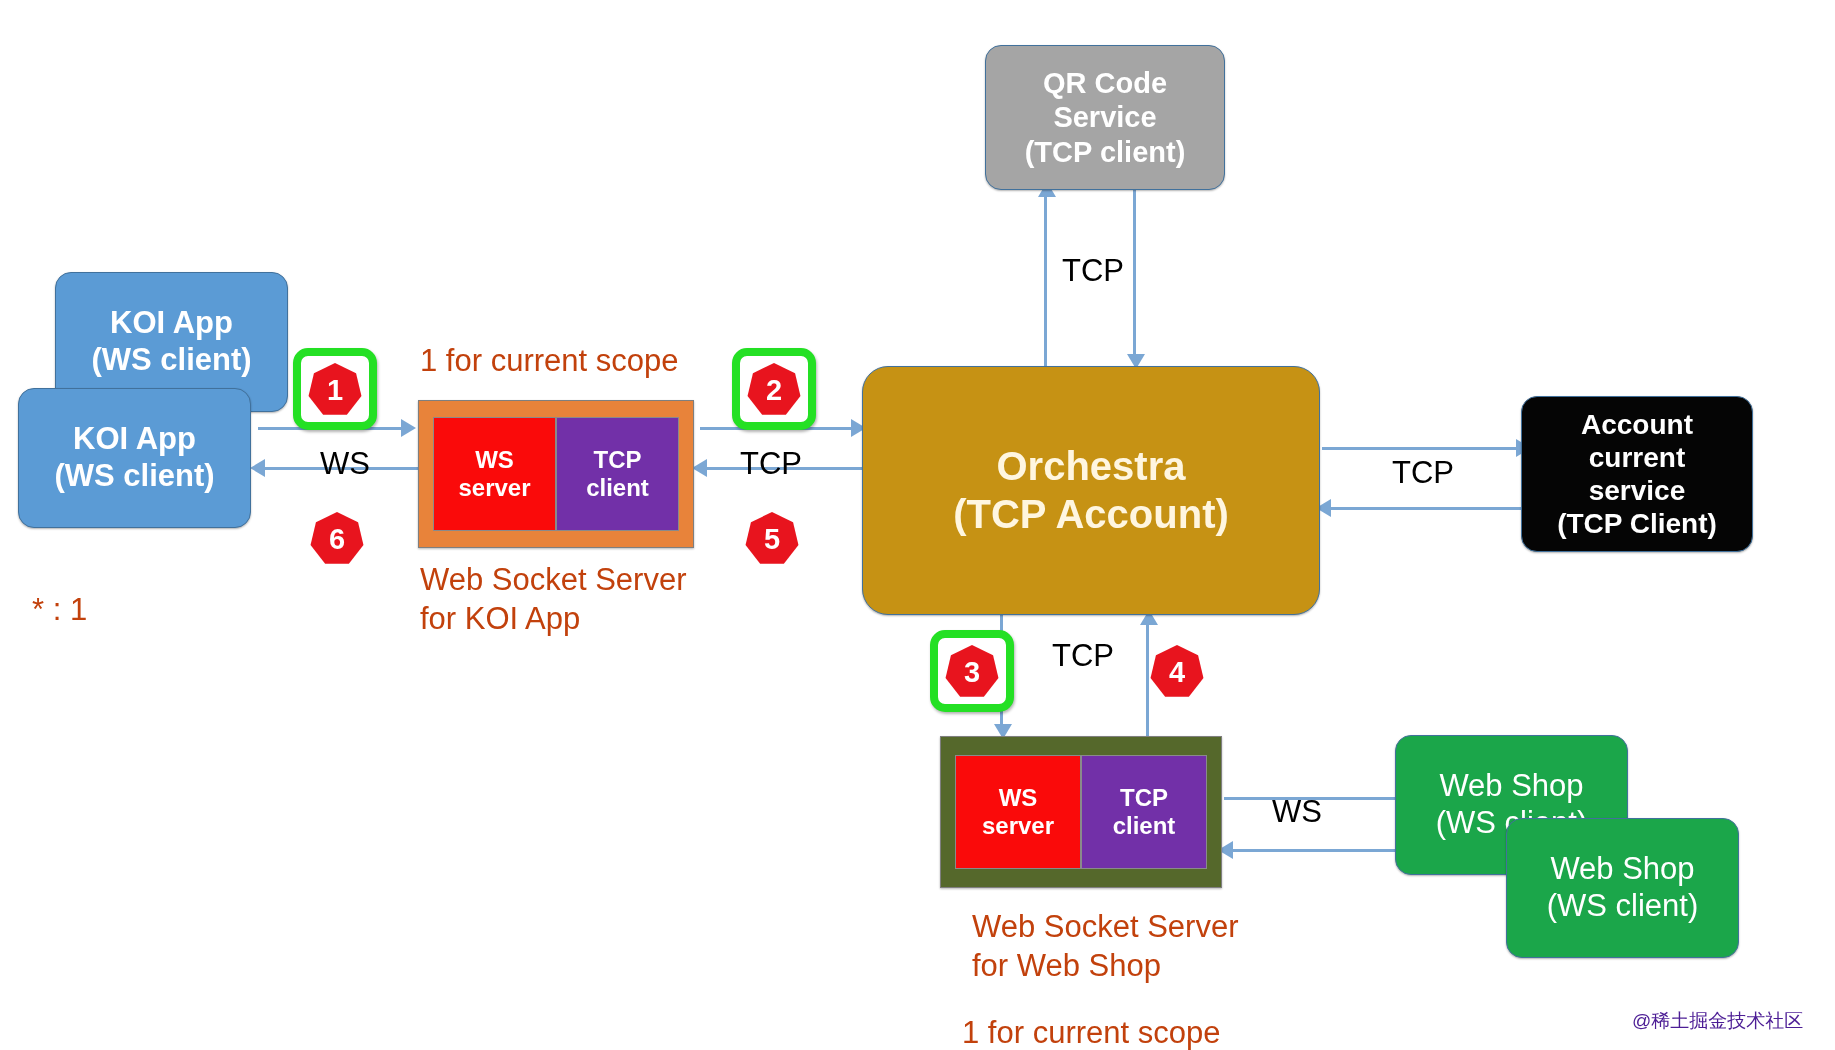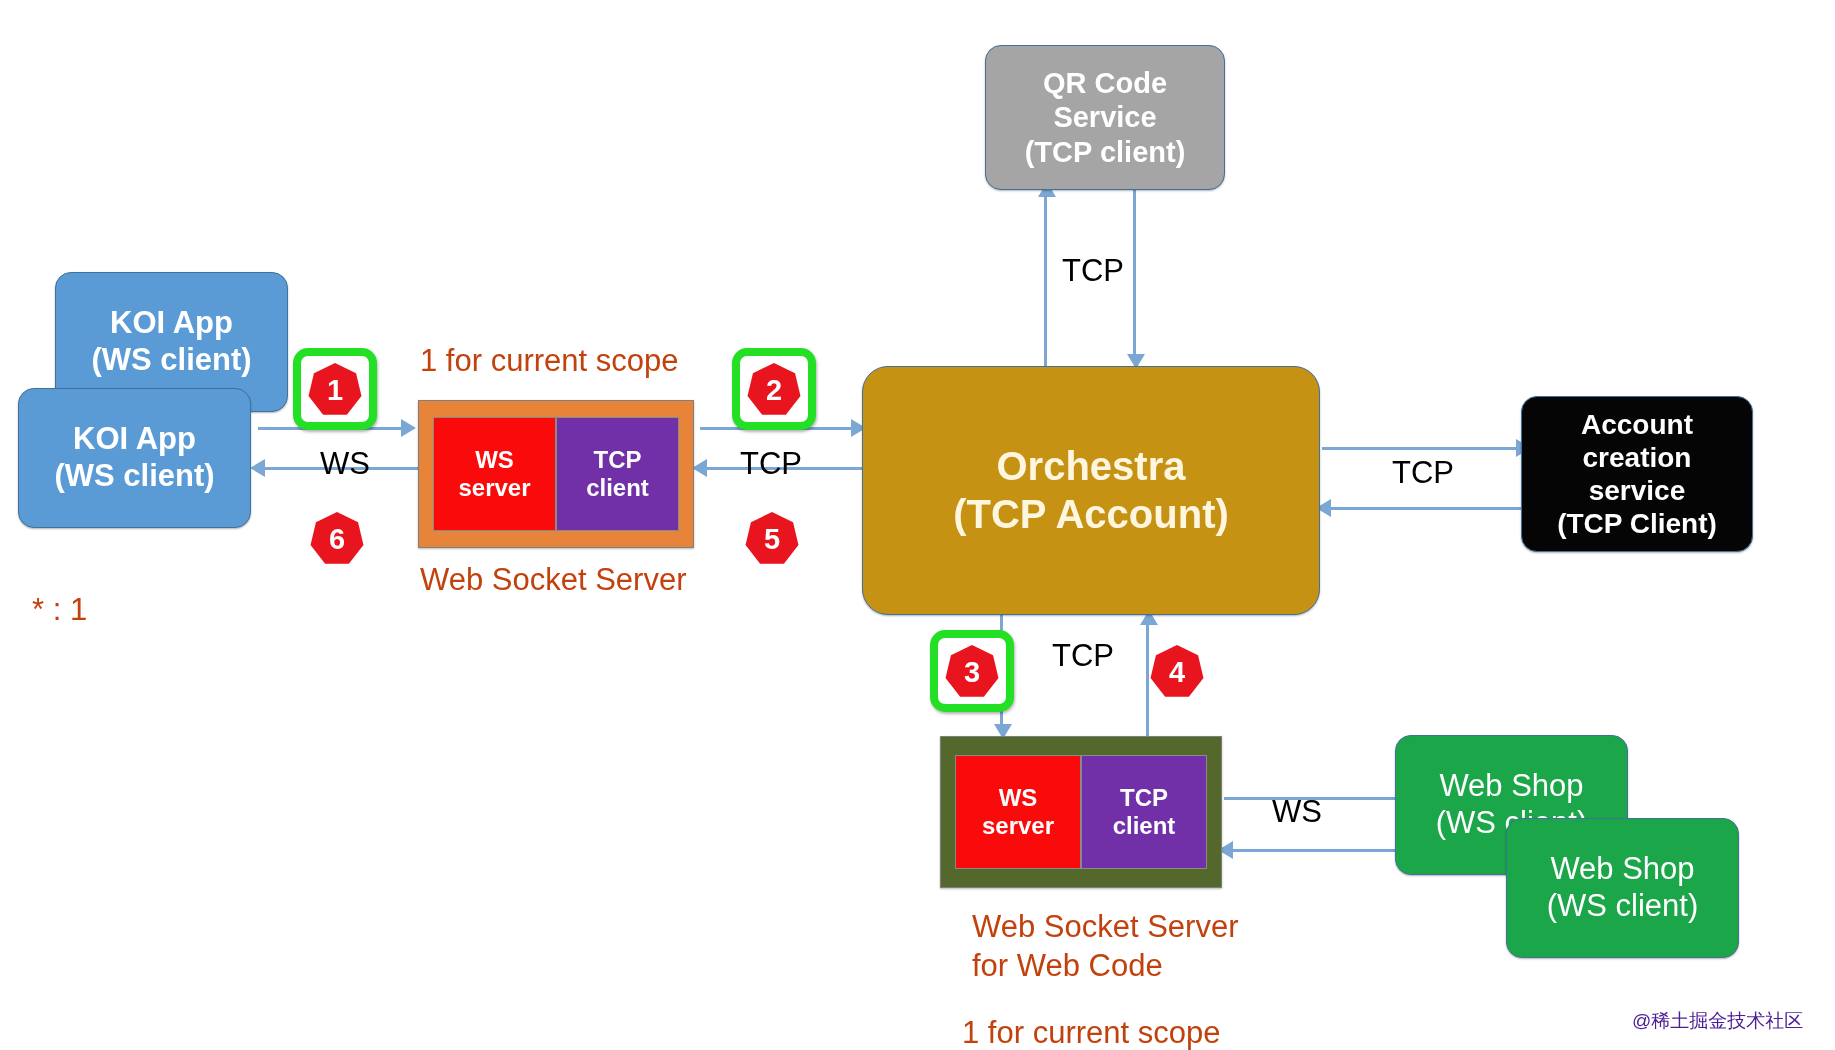--- a/index.html
+++ b/index.html
@@ -174,21 +174,21 @@
     <span class="ln">(TCP client)</span>
   </div>
 
   <div class="node orch rounded-lg" style="left:862px;top:366px;width:458px;height:249px;">
     <span class="ln">Orchestra</span>
     <span class="ln">(TCP Account)</span>
   </div>
 
   <div class="node acct rounded" style="left:1521px;top:396px;width:232px;height:156px;">
     <span class="ln">Account</span>
-    <span class="ln">creation</span>
+    <span class="ln">current</span>
     <span class="ln">service</span>
     <span class="ln">(TCP Client)</span>
   </div>
 
   <div class="node shop rounded" style="left:1395px;top:735px;width:233px;height:140px;">
     <span class="ln">Web Shop</span>
     <span class="ln">(WS client)</span>
   </div>
 
   <div class="node shop rounded" style="left:1506px;top:818px;width:233px;height:140px;z-index:7;">
@@ -222,27 +222,28 @@
   <div class="label" style="left:740px;top:446px;">TCP</div>
   <div class="label" style="left:1062px;top:253px;">TCP</div>
   <div class="label" style="left:1392px;top:455px;">TCP</div>
   <div class="label" style="left:1052px;top:638px;">TCP</div>
   <div class="label" style="left:1272px;top:794px;">WS</div>
 
   <div class="caption" style="left:420px;top:341px;">1 for current scope</div>
 
   <div class="caption" style="left:420px;top:560px;">
     <div>Web Socket Server</div>
+    <div>for KOI App</div>
   </div>
 
   <div class="caption" style="left:32px;top:590px;">* : 1</div>
 
   <div class="caption" style="left:972px;top:907px;">
     <div>Web Socket Server</div>
-    <div>for Web Code</div>
+    <div>for Web Shop</div>
   </div>
 
   <div class="caption" style="left:962px;top:1013px;">1 for current scope</div>
 
   <div class="badge-ring" style="left:293px;top:348px;width:84px;height:82px;"></div>
   <div class="badge" style="left:308px;top:363px;">
     <span class="hept"></span>
     <span class="num">1</span>
   </div>
 

